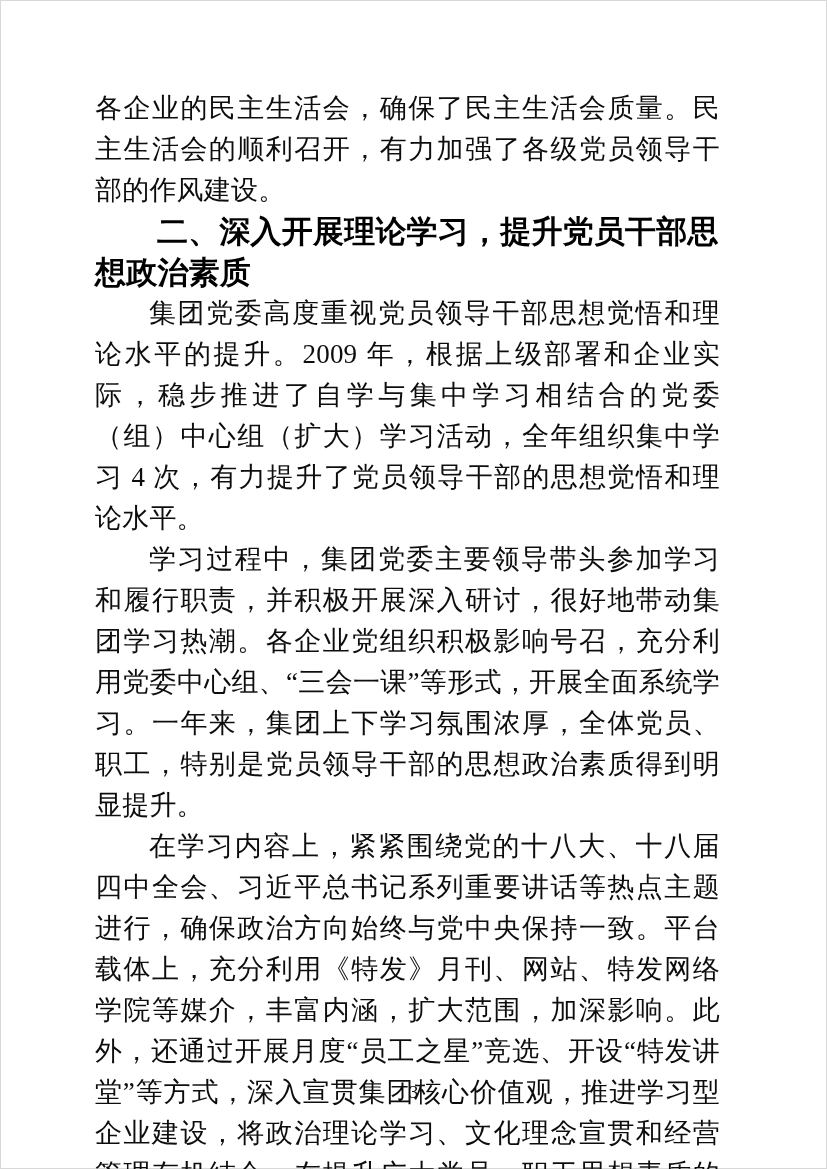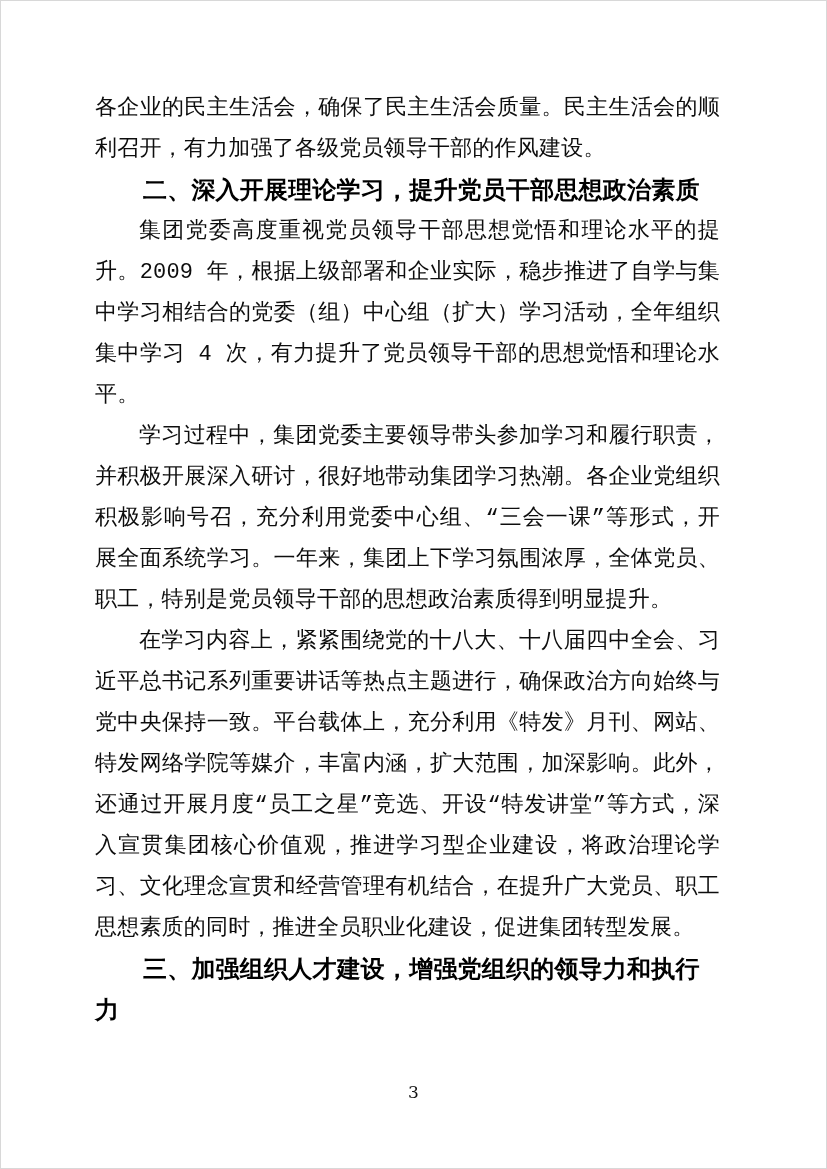--- a/index.html
+++ b/index.html
@@ -27,34 +27,34 @@
     pointer-events: none;
   }
   .content {
     position: absolute;
     left: 95px;
     top: 88px;
     width: 625px;
   }
   p.para {
     margin: 0;
-    font-size: 22px;
+    font-size: 27px;
     line-height: 41px;
     color: #0d0d0d;
     text-align: justify;
     text-justify: inter-ideograph;
     letter-spacing: 0.2px;
-    font-family: Liberation Mono, monospace;
+    font-family: Liberation Serif, serif;
   }
   p.indent {
     text-indent: 2em;
   }
   p.heading {
     margin: 0;
-    font-size: 24px;
+    font-size: 31px;
     line-height: 41px;
     font-weight: bold;
     color: #000000;
     text-indent: 2em;
     letter-spacing: 0.2px;
     font-family: "DejaVu Sans", "Liberation Sans", sans-serif;
   }
   .pagenum {
     position: absolute;
     left: 0;

